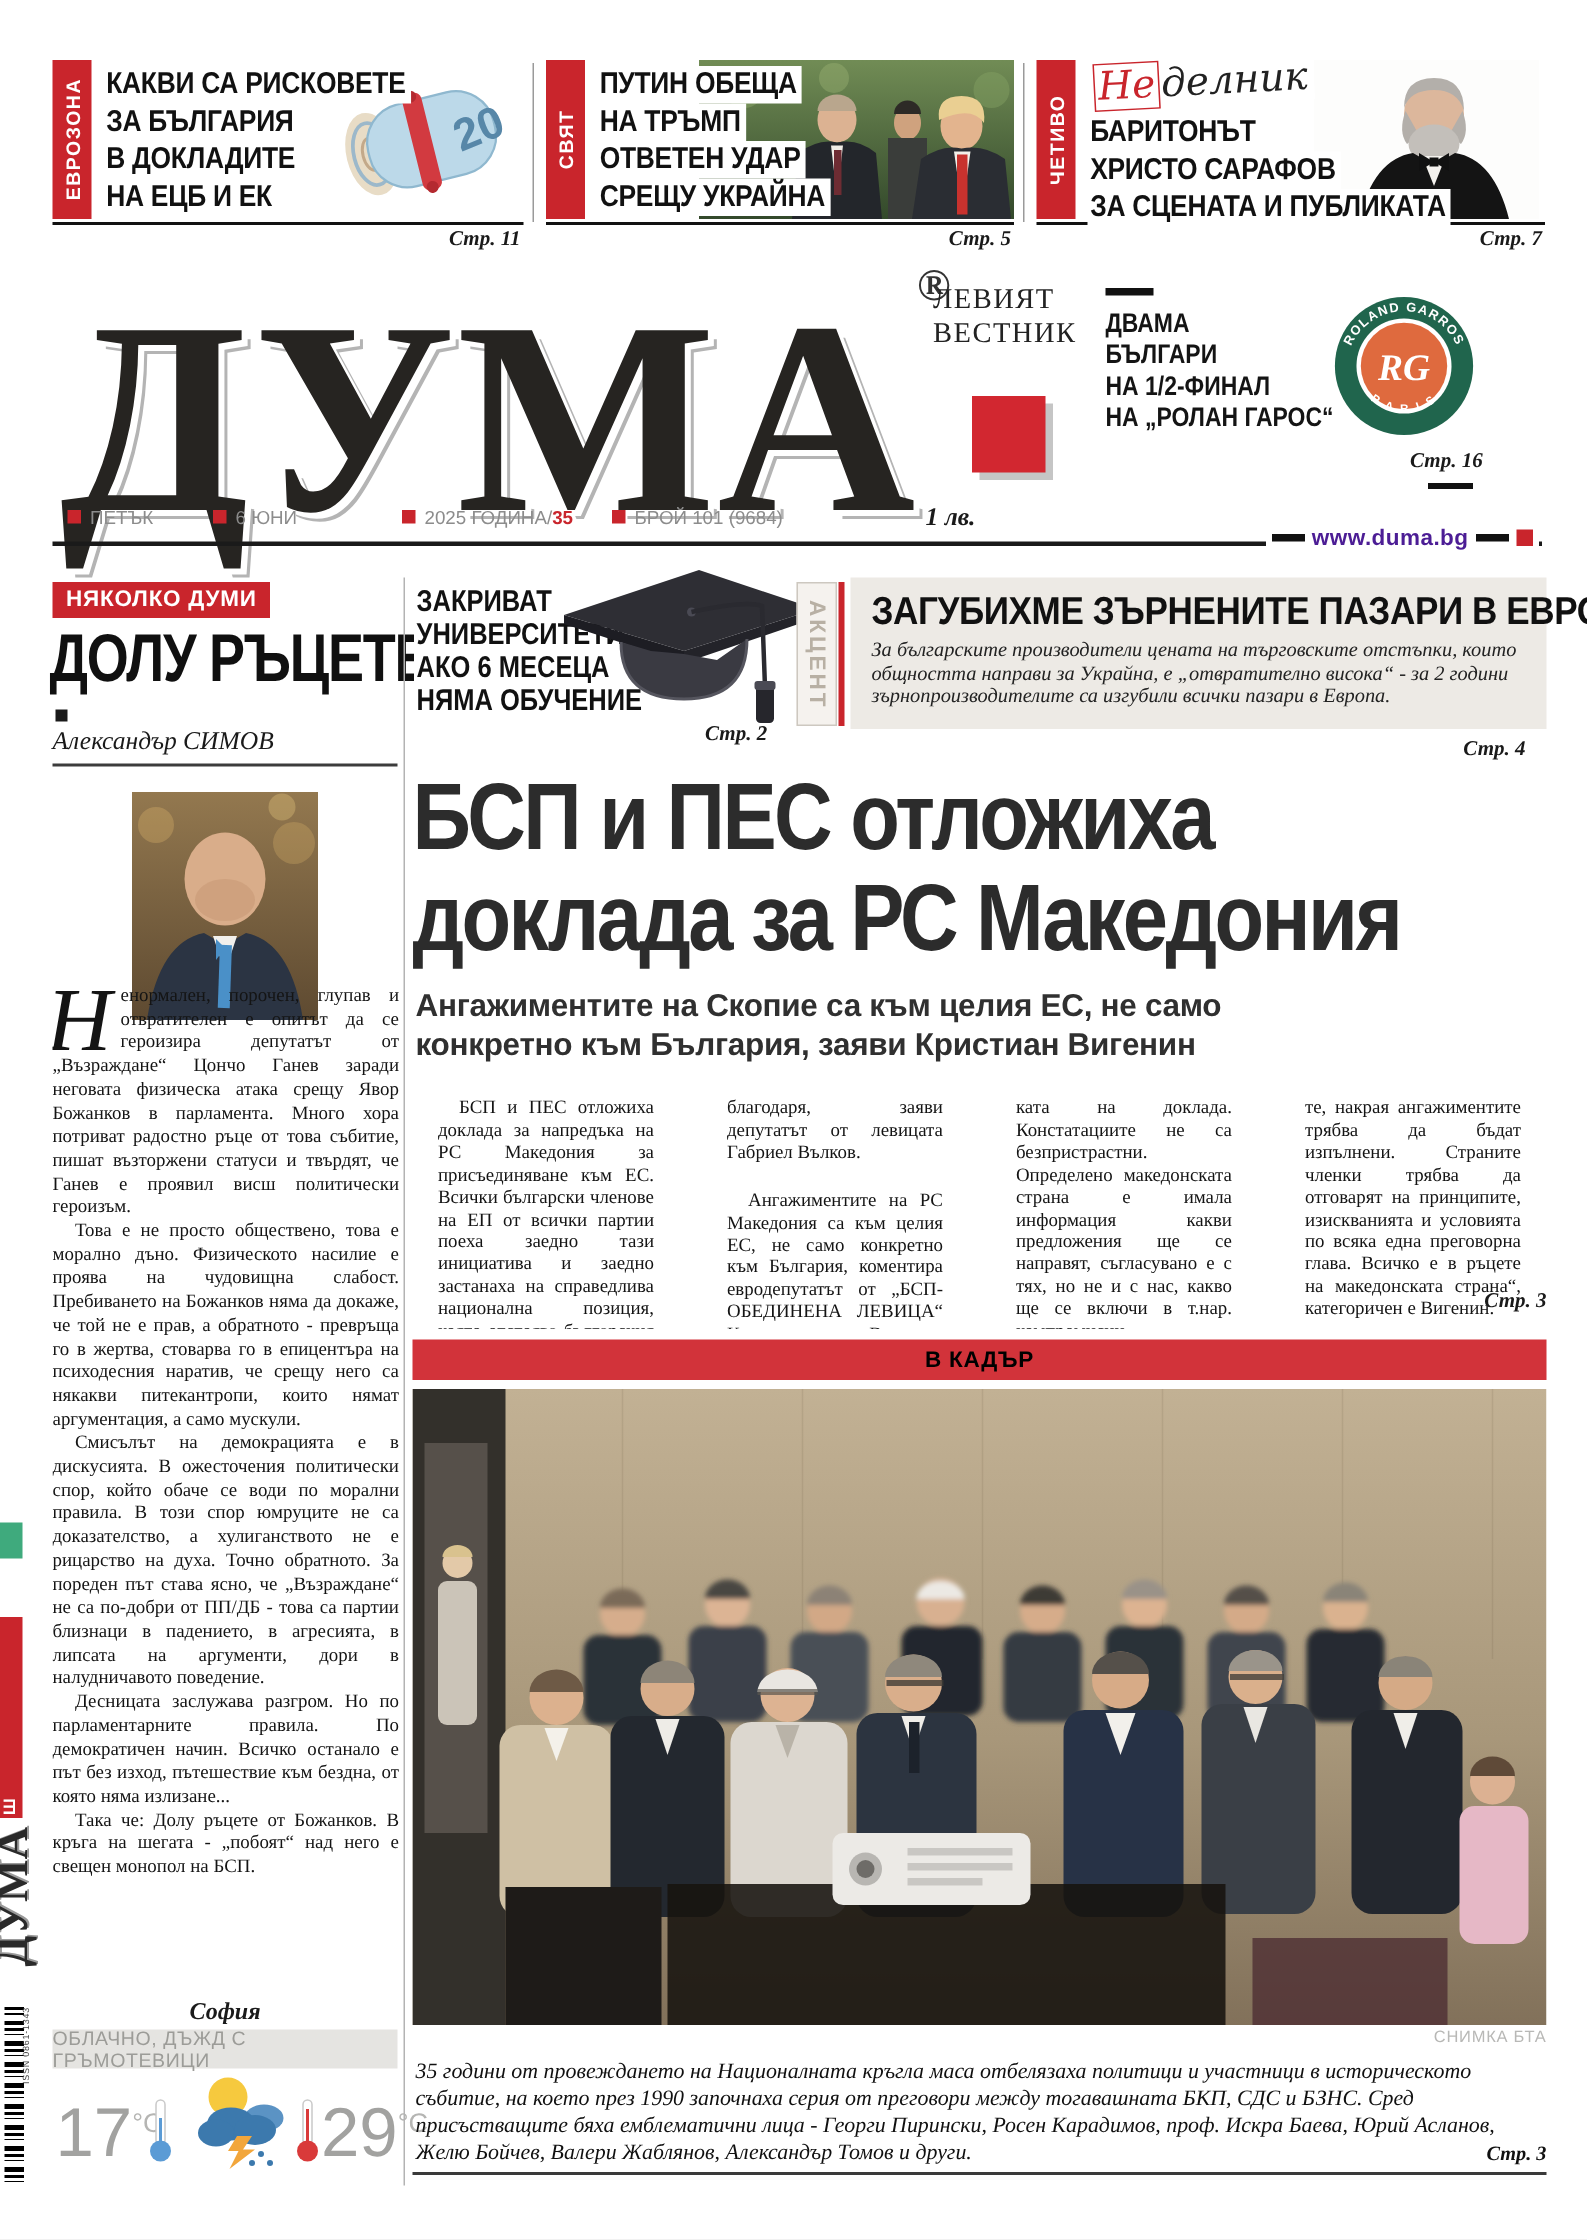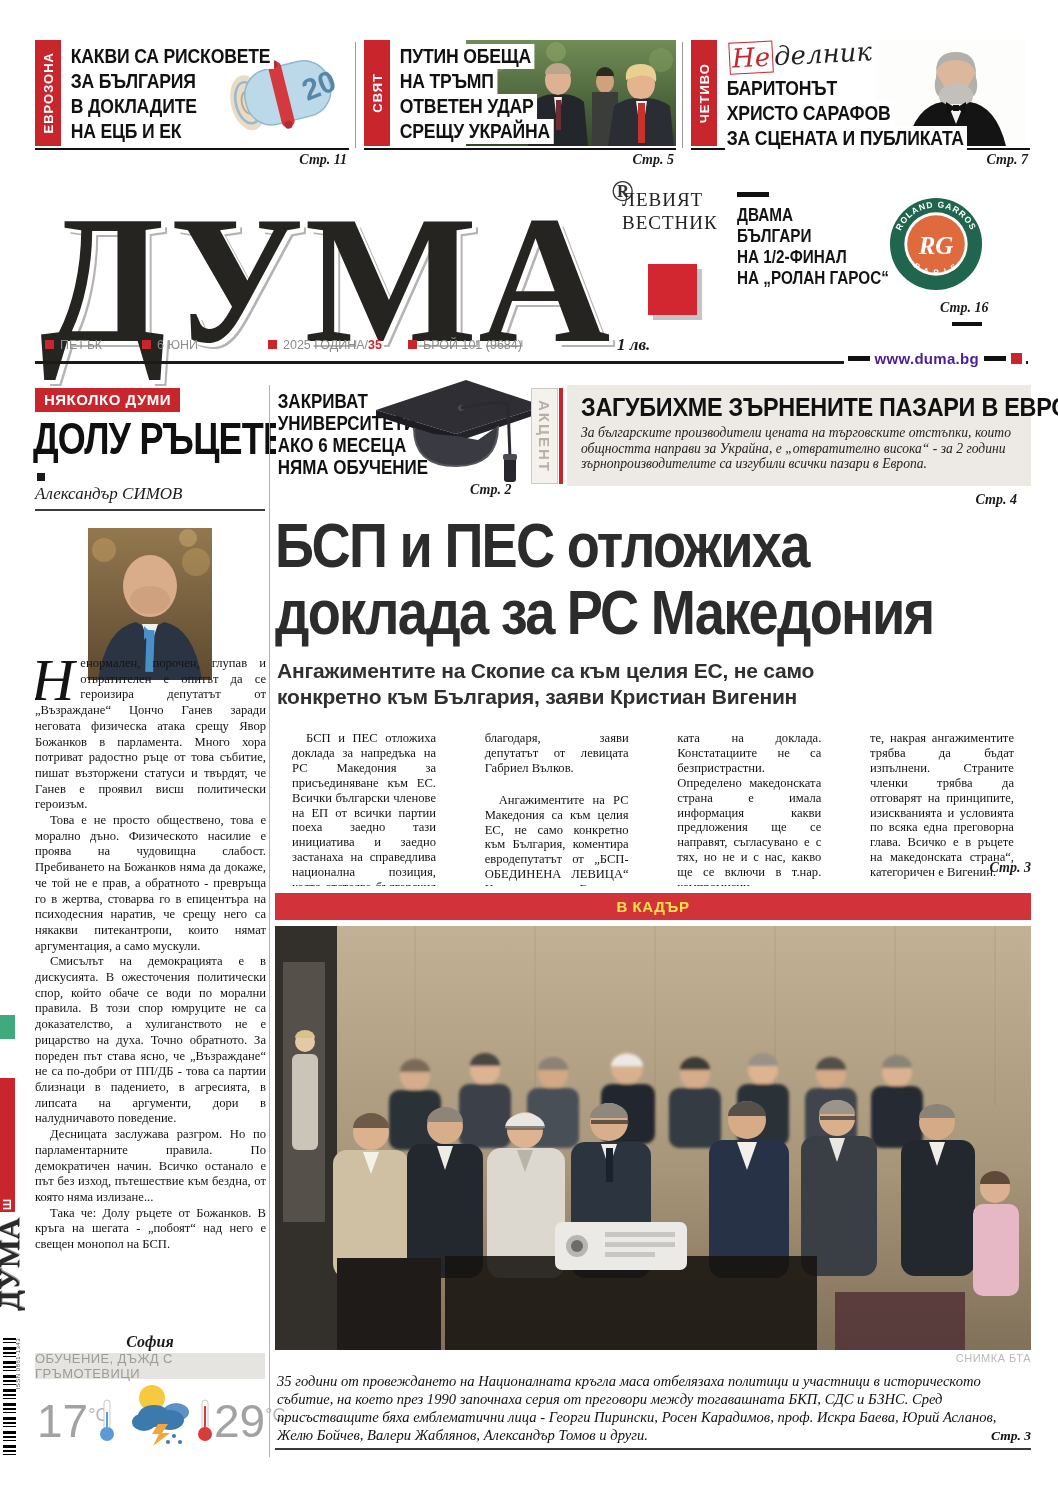--- a/index.html
+++ b/index.html
@@ -111,21 +111,21 @@
   .lead-cols{position:absolute;left:275px;top:714px;width:756px;height:172px;display:flex;
              justify-content:space-between;overflow:hidden;}
   .lcol{width:178px;font:12.6px/14.9px "Liberation Serif",serif;text-align:justify;color:#141414;}
   .lcol p{margin:17px;}
   .lcol p.ind{text-indent:14px;}
   .lead-page{position:absolute;left:853px;top:860px;width:178px;text-align:right;
              font:bold italic 14px "Liberation Serif",serif;}
   
   .kadar{position:absolute;left:275px;top:893px;width:756px;height:27px;background:#d2333a;
          display:flex;align-items:center;justify-content:center;}
-  .kadar span{color:#fde047;font:bold 15px "Liberation Sans",sans-serif;letter-spacing:.5px;}
+  .kadar span{color:#000000;font:bold 15px "Liberation Sans",sans-serif;letter-spacing:.5px;}
   .bigphoto{position:absolute;left:275px;top:926px;width:756px;height:424px;}
   .credit{position:absolute;left:275px;top:1352px;width:756px;text-align:right;
           font:11px "Liberation Sans",sans-serif;color:#b8b8b6;letter-spacing:.5px;}
   .caption{position:absolute;left:277px;top:1372px;width:754px;
            font:italic 14.6px/18px "Liberation Serif",serif;color:#101010;}
   .cap-page{position:absolute;right:0;bottom:0;font:bold italic 13.5px "Liberation Serif",serif;}
   .bottomrule{position:absolute;left:275px;top:1448px;width:756px;height:2px;background:#3a3a3a;}
 </style>
 </head>
 <body>
@@ -309,21 +309,21 @@
   <div class="op-body">
     <p class="first"><span class="dropcap">Н</span><span>енормален, порочен, глупав и отвратителен е опитът да се героизира депутатът от „Възраждане“ Цончо Ганев заради неговата физическа атака срещу Явор Божанков в парламента. Много хора потриват радостно ръце от това събитие, пишат възторжени статуси и твърдят, че Ганев е проявил висш политически героизъм.</span></p>
     <p>Това е не просто обществено, това е морално дъно. Физическото насилие е проява на чудовищна слабост. Пребиването на Божанков няма да докаже, че той не е прав, а обратното - превръща го в жертва, стоварва го в епицентъра на психодесния наратив, че срещу него са някакви питекантропи, които нямат аргументация, а само мускули.</p>
     <p>Смисълът на демокрацията е в дискусията. В ожесточения политически спор, който обаче се води по морални правила. В този спор юмруците не са доказателство, а хулиганството не е рицарство на духа. Точно обратното. За пореден път става ясно, че „Възраждане“ не са по-добри от ПП/ДБ - това са партии близнаци в падението, в агресията, в липсата на аргументи, дори в налудничавото поведение.</p>
     <p>Десницата заслужава разгром. Но по парламентарните правила. По демократичен начин. Всичко останало е път без изход, пътешествие към бездна, от която няма излизане...</p>
     <p>Така че: Долу ръцете от Божанков. В кръга на шегата - „побоят“ над него е свещен монопол на БСП.</p>
   </div>
 
   <div class="city">София</div>
   <div class="cond-bar">
-      <span>ОБУЧЕНИЕ, ДЪЖД С ГРЪМОТЕВИЦИ</span>
+      <span>ОБЛАЧНО, ДЪЖД С ГРЪМОТЕВИЦИ</span>
     </div>
   <div class="temp" style="left:37px;top:1392px;"><span>17</span><sup>°<span>C</span></sup></div>
   <svg class="abs" style="left:98px;top:1398px;" width="18" height="44" viewBox="0 0 18 44">
     <rect x="6" y="2" width="6" height="30" rx="3" fill="#fff" stroke="#c9c9c9"></rect>
     <rect x="8" y="14" width="2" height="18" fill="#5b9bd5"></rect>
     <circle cx="9" cy="36" r="7" fill="#5b9bd5"></circle>
   </svg>
   <svg class="abs" style="left:120px;top:1382px;" width="76" height="66" viewBox="0 0 76 66">
     <circle cx="32" cy="16" r="13" fill="#f6c93e"></circle>
     <ellipse cx="56" cy="30" rx="13" ry="9" fill="#5b93c4"></ellipse>

